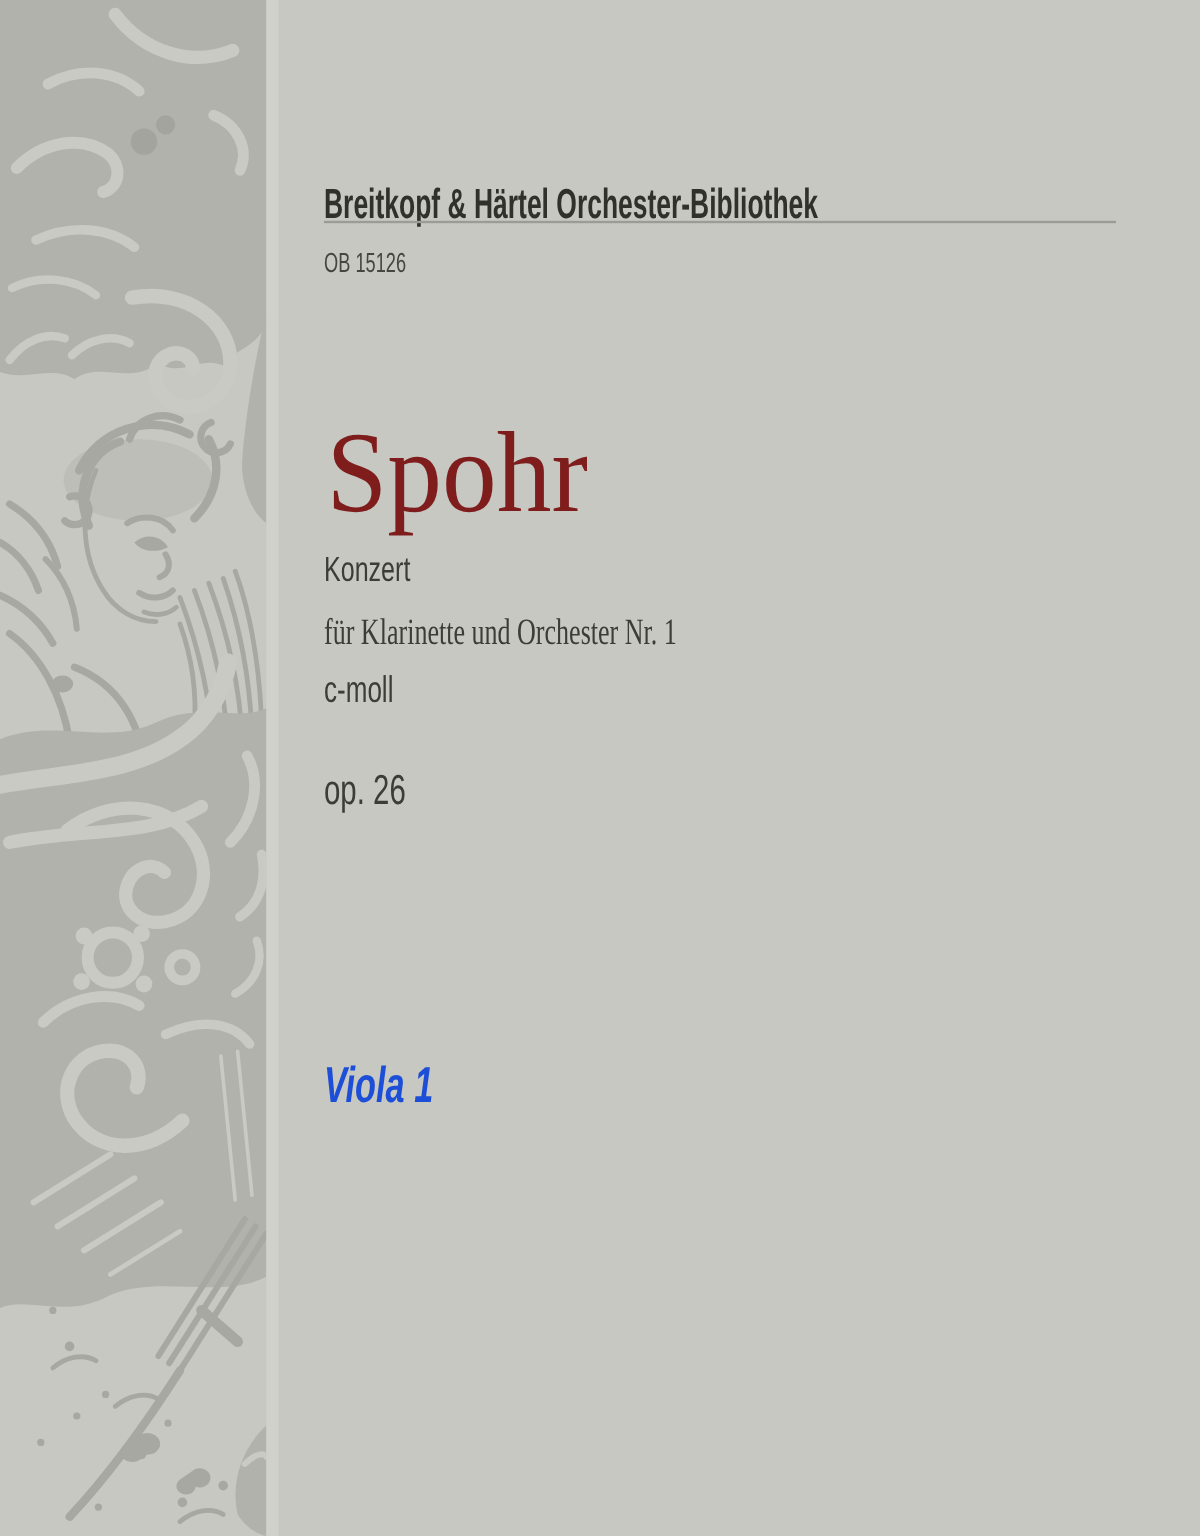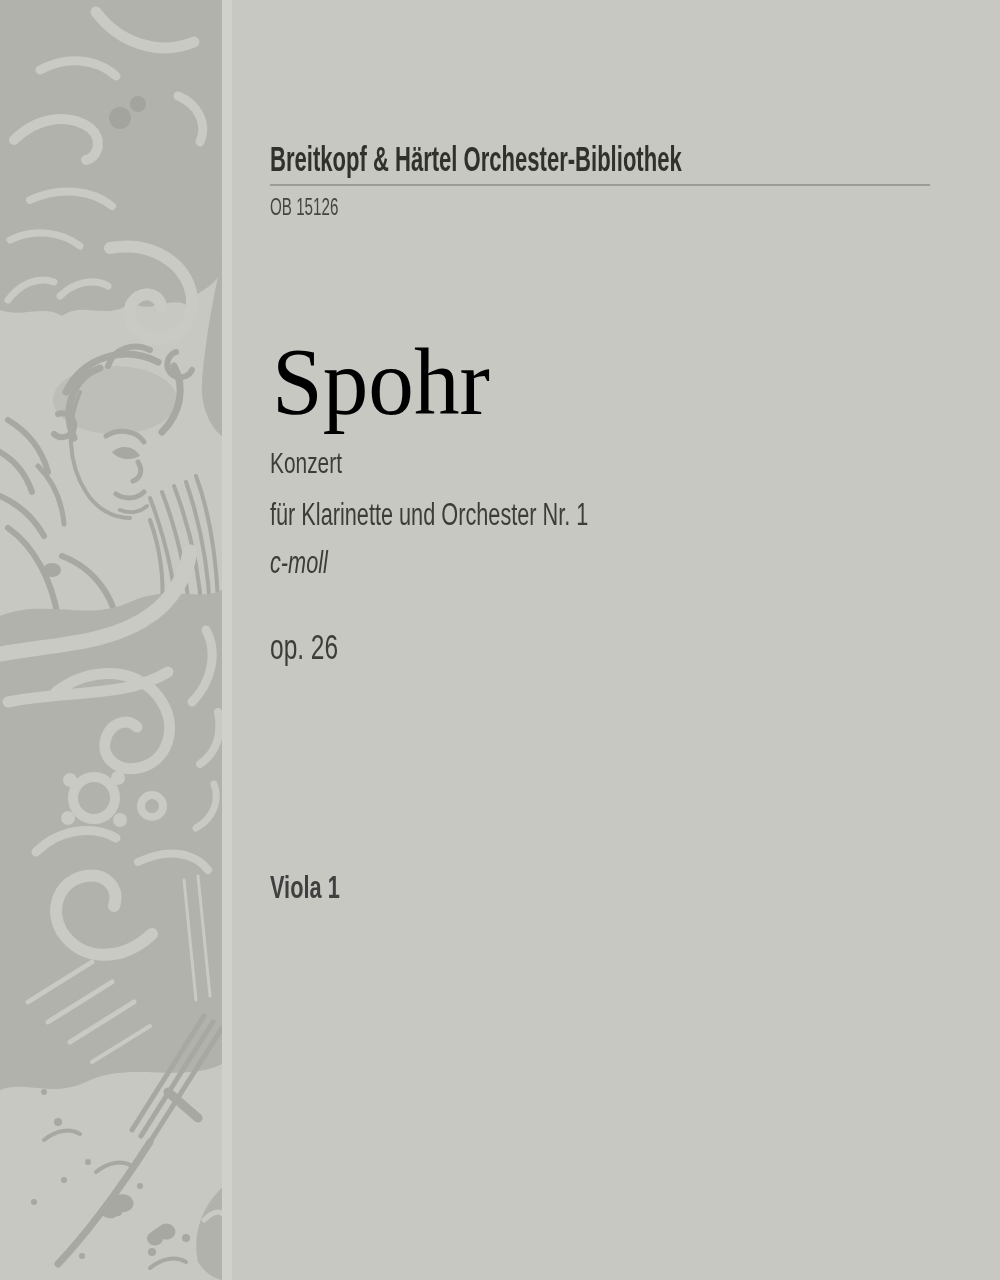--- a/index.html
+++ b/index.html
@@ -21,57 +21,57 @@
     color:var(--ink);
     overflow:hidden;
   }
   .ornament-band{
     position:absolute;left:0;top:0;width:222px;height:1280px;
   }
   .divider-strip{
     position:absolute;left:222px;top:0;width:10px;height:1280px;
     background:var(--strip);
   }
-  .txt{position:absolute;white-space:nowrap;line-height:1;}
+  .txt{position:absolute;white-space:nowrap;line-height:1;margin-top:12px;}
   .cond{display:inline-block;transform-origin:0 50%;}
   .publisher{
     left:270px;top:141px;font-size:35px;font-weight:bold;color:#30312b;
   }
   .publisher .cond{transform:scaleX(0.63);letter-spacing:0px;}
   .header-rule{
     position:absolute;left:270px;top:184px;width:660px;height:2px;
     background:var(--rule);
   }
   .catalog{
     left:270px;top:196px;font-size:23px;color:#45463f;
   }
   .catalog .cond{transform:scaleX(0.66);}
   .composer{
-    left:272px;top:334px;font-size:96px;color:#000000;
+    left:272px;top:334px;font-size:96px;color:#7f1d1d;
     font-family:"Liberation Serif", serif;
   }
   .composer .cond{transform:scaleX(0.95);}
   .work-title{
     left:270px;top:449px;font-size:29px;color:var(--ink-soft);
   }
   .work-title .cond{transform:scaleX(0.72);}
   .work-subtitle{
-    left:270px;top:499px;font-size:31px;color:var(--ink-soft);
+    left:270px;top:499px;font-size:31px;color:var(--ink-soft);font-family:Liberation Serif, serif;
   }
   .work-subtitle .cond{transform:scaleX(0.70);}
   .key-line{
-    left:270px;top:547px;font-size:31px;color:var(--ink-soft);font-style:italic;
+    left:270px;top:547px;font-size:31px;color:var(--ink-soft);
   }
   .key-line .cond{transform:scaleX(0.70);}
   .opus-line{
     left:270px;top:629px;font-size:35px;color:var(--ink-soft);
   }
   .opus-line .cond{transform:scaleX(0.70);}
   .part-name{
-    left:270px;top:871px;font-size:32px;font-weight:bold;color:#404040;
+    left:270px;top:871px;font-size:42px;font-weight:bold;color:#1d4ed8;font-style:italic;
   }
   .part-name .cond{transform:scaleX(0.68);}
   svg .ln{fill:none;stroke-linecap:round;stroke-linejoin:round;}
 </style>
 </head>
 <body>
 
 <svg class="ornament-band" viewBox="0 0 222 1280" aria-hidden="true">
 
   <g>

